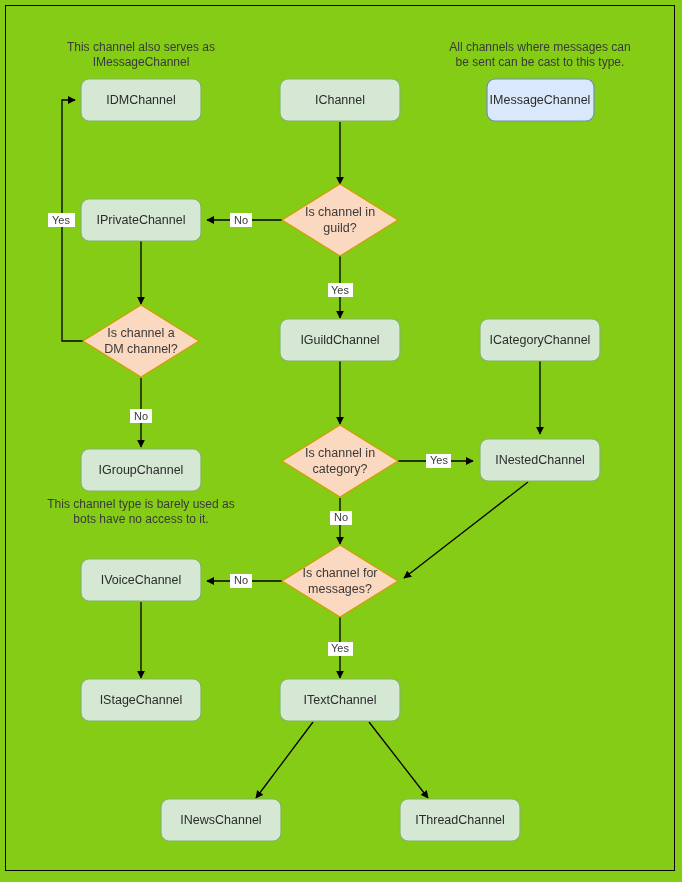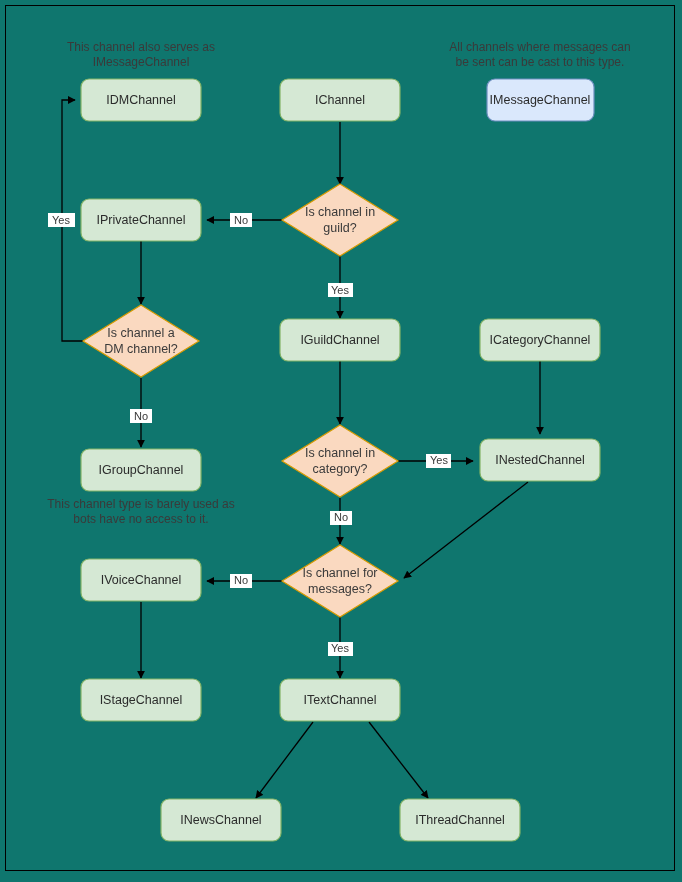--- a/index.html
+++ b/index.html
@@ -7,21 +7,21 @@
     padding: 0;
     background: #ffffff;
   }
   body {
     font-family: "Liberation Sans", sans-serif;
   }
   #canvas {
     position: relative;
     width: 682px;
     height: 882px;
-    background: #0f766e;
+    background: #84cc16;
     overflow: hidden;
   }
   #frame {
     position: absolute;
     left: 5px;
     top: 5px;
     width: 670px;
     height: 866px;
     border: 1px solid #000000;
     box-sizing: border-box;

